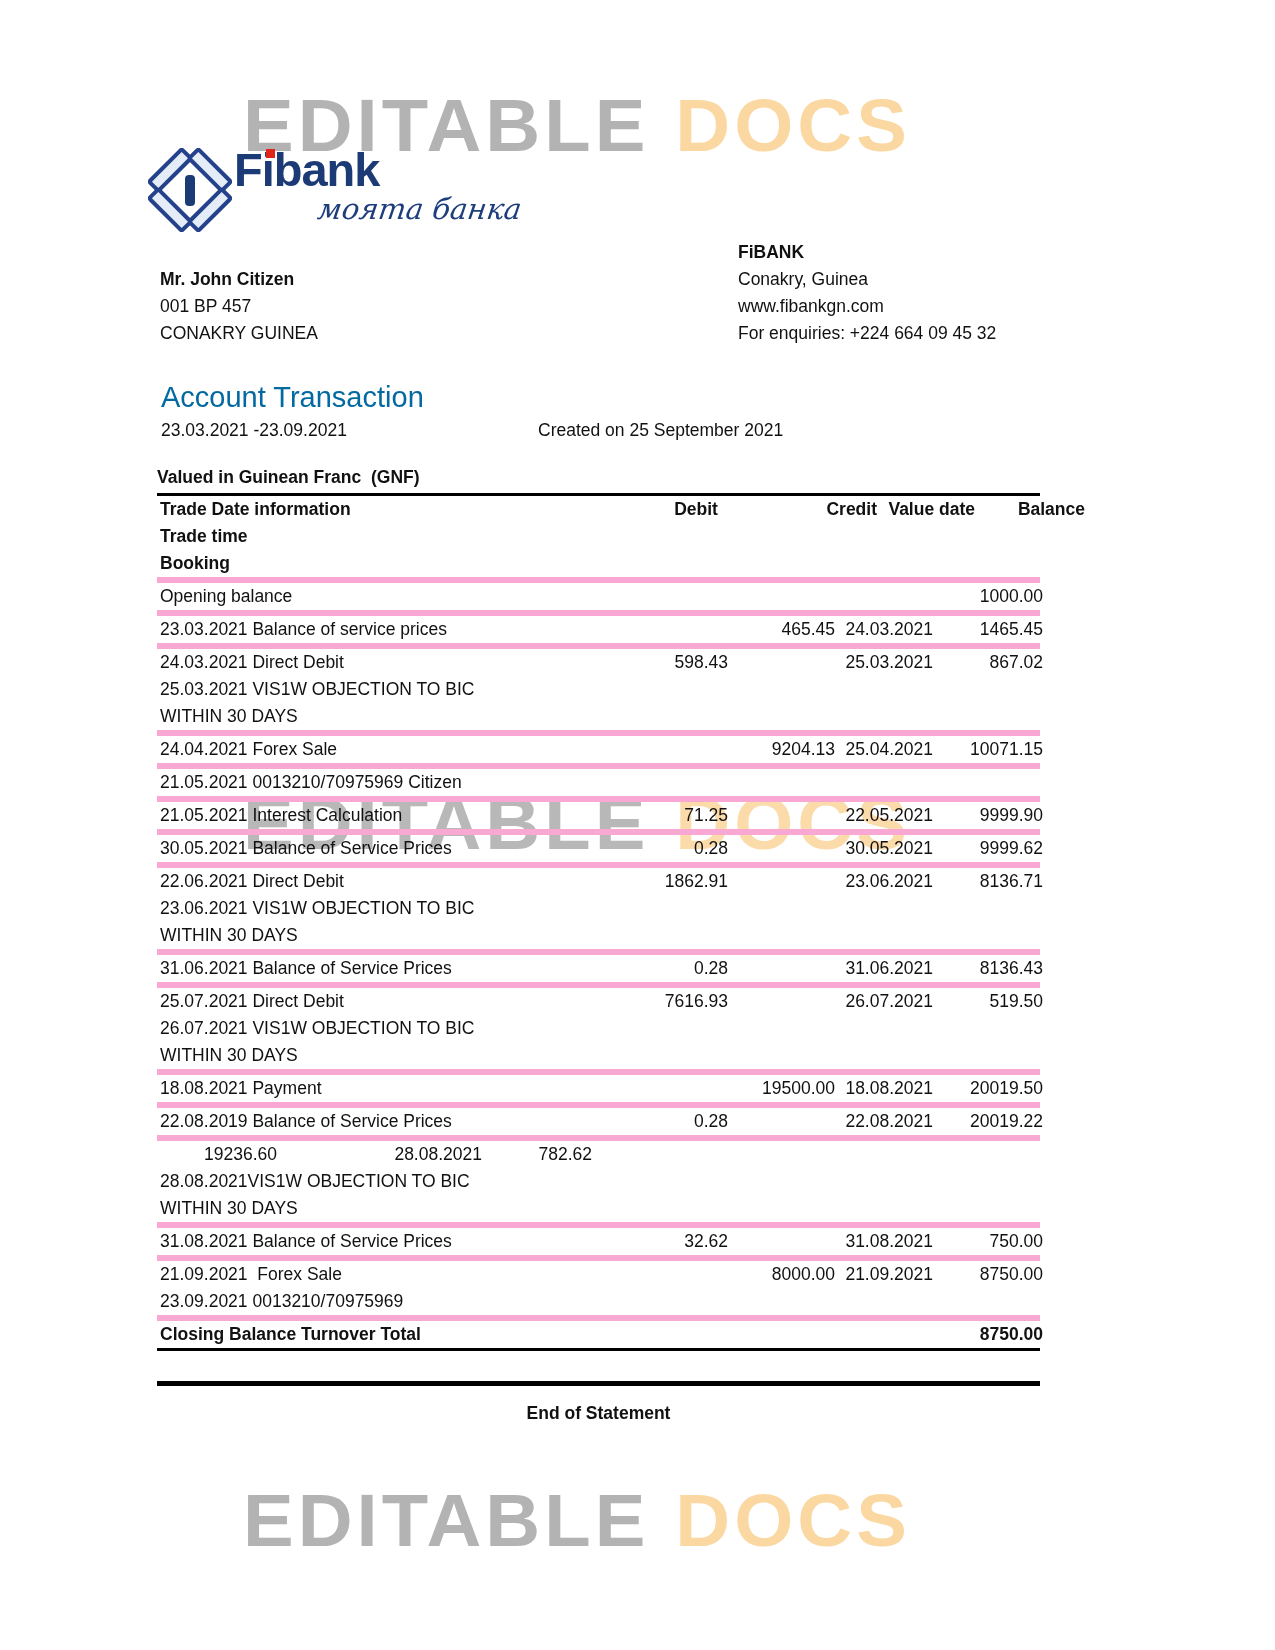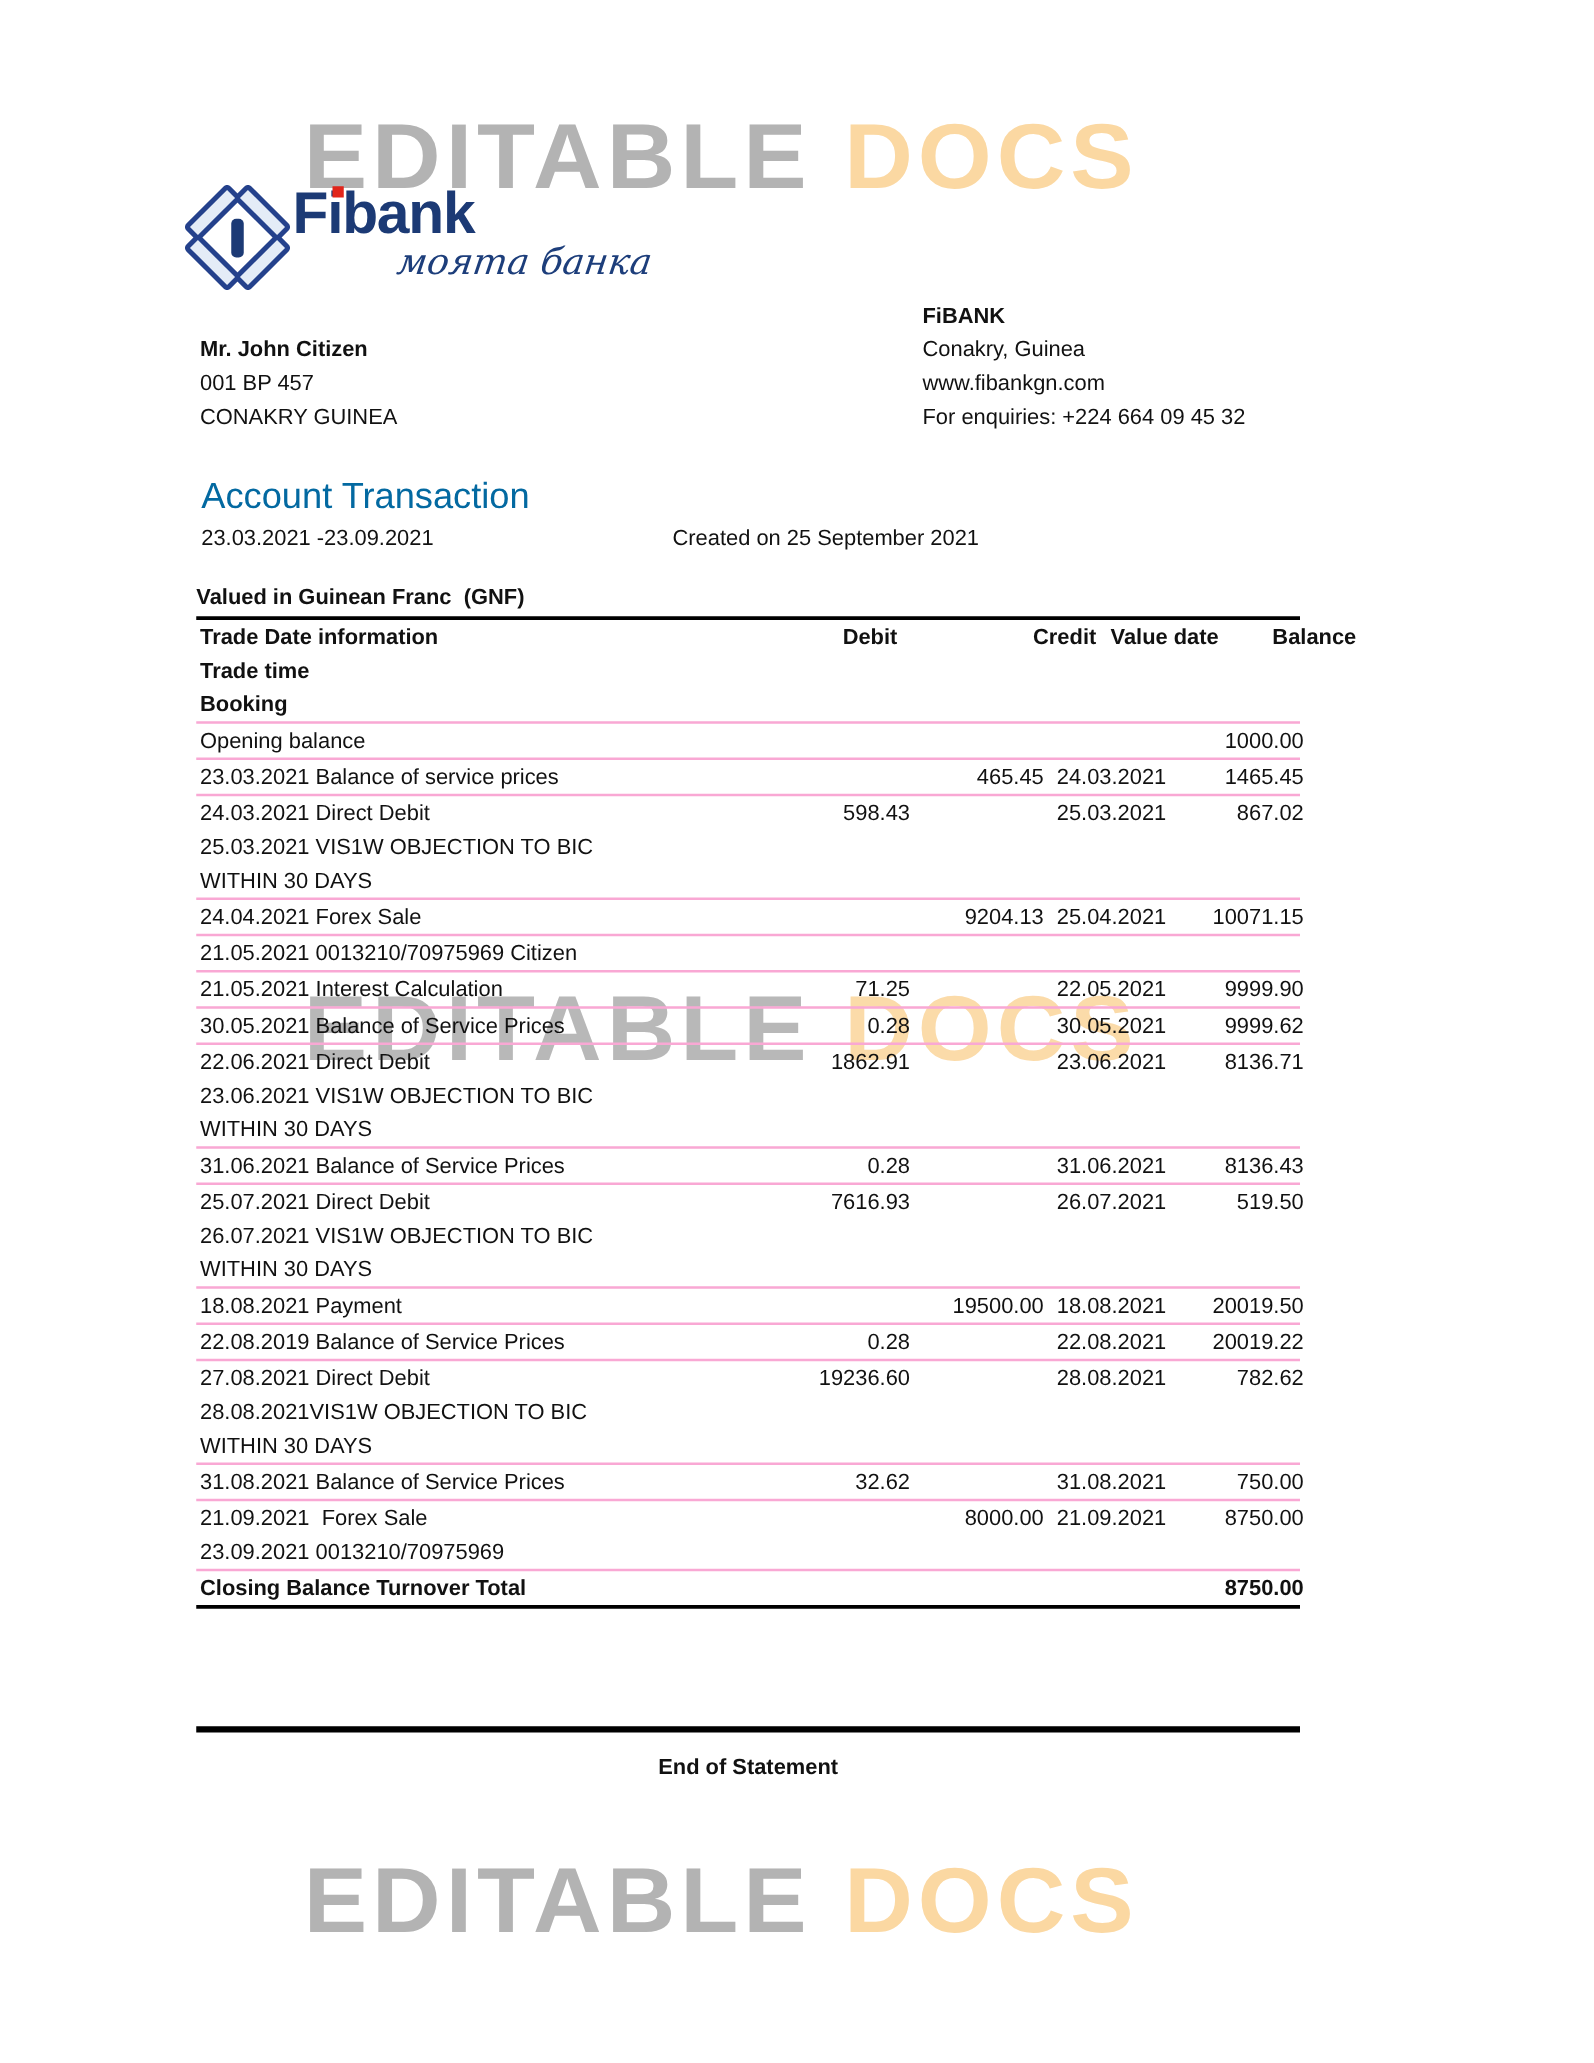--- a/index.html
+++ b/index.html
@@ -65,21 +65,21 @@
   .valued{
     position:absolute;left:157px;top:467px;width:883px;
     text-align:left;font-weight:700;font-size:17.5px;white-space:pre;z-index:1;
   }
   
   .tbl{
     position:absolute;left:157px;top:493px;width:883px;
     border-top:3px solid #000;
     font-size:17.5px;z-index:1;
   }
-  .t-row{border-bottom:2px solid #f9a8d4;}
+  .t-row{border-bottom:6px solid #f9a8d4;}
   .t-row.thick{border-bottom:3px solid #000;}
   .t-line{display:flex;height:27px;line-height:27px;}
   .c-desc{flex:0 0 448px;text-align:left;padding-left:3px;white-space:pre;overflow:visible;}
   .c-debit{flex:0 0 120px;text-align:right;}
   .c-credit{flex:0 0 107px;text-align:right;}
   .c-vdate{flex:0 0 98px;text-align:right;}
   .c-balance{flex:0 0 110px;text-align:right;padding-right:2px;}
   .t-head .t-line span{font-weight:700;}
   .t-head .c-debit{text-align:center;padding-left:28px;}
   .t-head .c-credit{text-align:right;padding-left:14px;}
@@ -276,21 +276,20 @@
           <div class="t-line">
             <span class="c-desc">22.08.2019 Balance of Service Prices</span>
             <span class="c-debit">0.28</span>
             <span class="c-credit"></span>
             <span class="c-vdate">22.08.2021</span>
             <span class="c-balance">20019.22</span>
           </div>
         </div>
         <div class="t-row">
           <div class="t-line">
-            <span class="c-desc">27.08.2021 Direct Debit</span>
             <span class="c-debit">19236.60</span>
             <span class="c-credit"></span>
             <span class="c-vdate">28.08.2021</span>
             <span class="c-balance">782.62</span>
           </div>
           <div class="t-line">
             <span class="c-desc" style="flex: 1 1 auto;">28.08.2021VIS1W OBJECTION TO BIC</span>
           </div>
           <div class="t-line">
             <span class="c-desc" style="flex: 1 1 auto;">WITHIN 30 DAYS</span>

